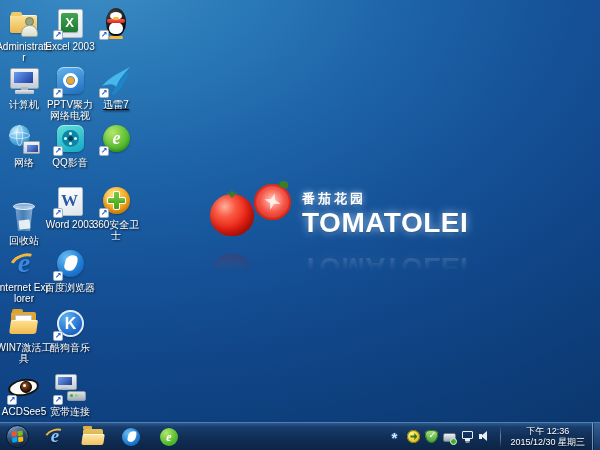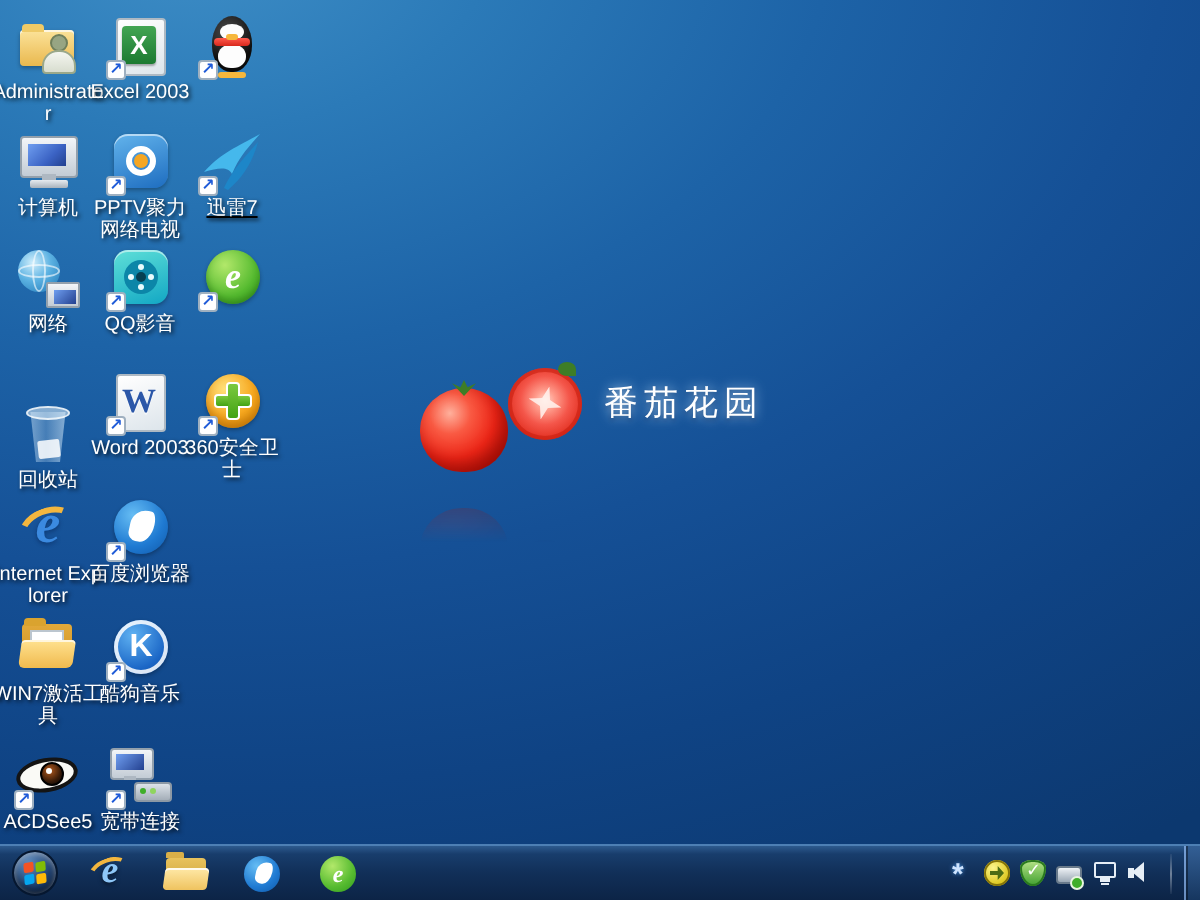--- a/index.html
+++ b/index.html
@@ -129,21 +129,21 @@
     box-shadow:inset -3px -4px 8px rgba(120,0,0,.5);}
   .tm1::before{content:"";position:absolute;left:16px;top:-4px;width:12px;height:8px;background:#3e7d26;
     clip-path:polygon(50% 100%,0 20%,35% 45%,50% 0,65% 45%,100% 20%);}
   .tm2{position:absolute;left:44px;top:2px;width:37px;height:36px;border-radius:50%;
     background:radial-gradient(circle at 50% 45%,#ffd9cf 0%,#ff9d8d 18%,#f4564a 45%,#e02c1d 75%,#c01608 100%);
     box-shadow:inset 0 0 0 2px rgba(200,30,15,.6);}
   .tm2::before{content:"";position:absolute;right:3px;top:-3px;width:9px;height:7px;background:#3e7d26;border-radius:50% 50% 0 50%;}
   .tm2::after{content:"";position:absolute;left:10px;top:9px;width:17px;height:17px;background:rgba(255,245,240,.85);
     clip-path:polygon(50% 0,62% 38%,100% 50%,62% 62%,50% 100%,38% 62%,0 50%,38% 38%);transform:rotate(15deg);}
   .logo-text{margin-left:10px;margin-top:8px;white-space:nowrap;}
-  .logo-cn{font-size:17px;font-weight:normal;color:#fff;letter-spacing:3px;
+  .logo-cn{font-size:13px;font-weight:bold;color:#fff;letter-spacing:3px;
     text-shadow:0 0 6px rgba(190,225,255,.9),0 1px 2px rgba(0,30,70,.5);}
   .logo-en{font-size:28px;font-weight:bold;color:#fff;letter-spacing:.5px;line-height:30px;
     text-shadow:0 0 8px rgba(190,225,255,.8),0 1px 2px rgba(0,30,70,.5);}
   
   .taskbar{position:absolute;left:0;bottom:0;width:600px;height:27px;border-top:1px solid #4d7fb4;
     background:linear-gradient(180deg,#2d5a8e 0%,#183d6c 15%,#112f58 50%,#0c2446 100%);
     display:flex;align-items:center;}
   .start{width:34px;height:27px;display:flex;align-items:center;justify-content:center;}
   .orb{position:relative;width:23px;height:23px;border-radius:50%;box-sizing:border-box;border:1px solid #06172f;
     background:radial-gradient(circle at 35% 28%,#5e8cc0,#1d3f6e 55%,#0a2246 90%);
@@ -349,20 +349,21 @@
         </div>
       </div>
 
     <div class="logo">
       <div class="tomatoes">
         <div class="tm1"></div>
         <div class="tm2"></div>
       </div>
       <div class="logo-text">
         <div class="logo-cn">番茄花园</div>
+        <div class="logo-en">TOMATOLEI</div>
       </div>
     </div>
   </div>
 
   <div class="taskbar">
     <div class="start">
       <span class="orb">
         <span class="flag">
             <i></i>
             <i></i>
@@ -392,16 +393,20 @@
     <div class="tray">
       <div class="tray-icons" id="tray-icons">
           <span class="tri tri-bluetooth"></span>
           <span class="tri tri-updater"></span>
           <span class="tri tri-security-shield"></span>
           <span class="tri tri-usb-device"></span>
           <span class="tri tri-network"></span>
           <span class="tri tri-volume"></span>
         </div>
       <div class="sep"></div>
+      <div class="clock">
+        <div>下午 12:36</div>
+        <div>2015/12/30 星期三</div>
+      </div>
       <div class="show-desktop"></div>
     </div>
   </div>
 </div>
 
 </body></html>

